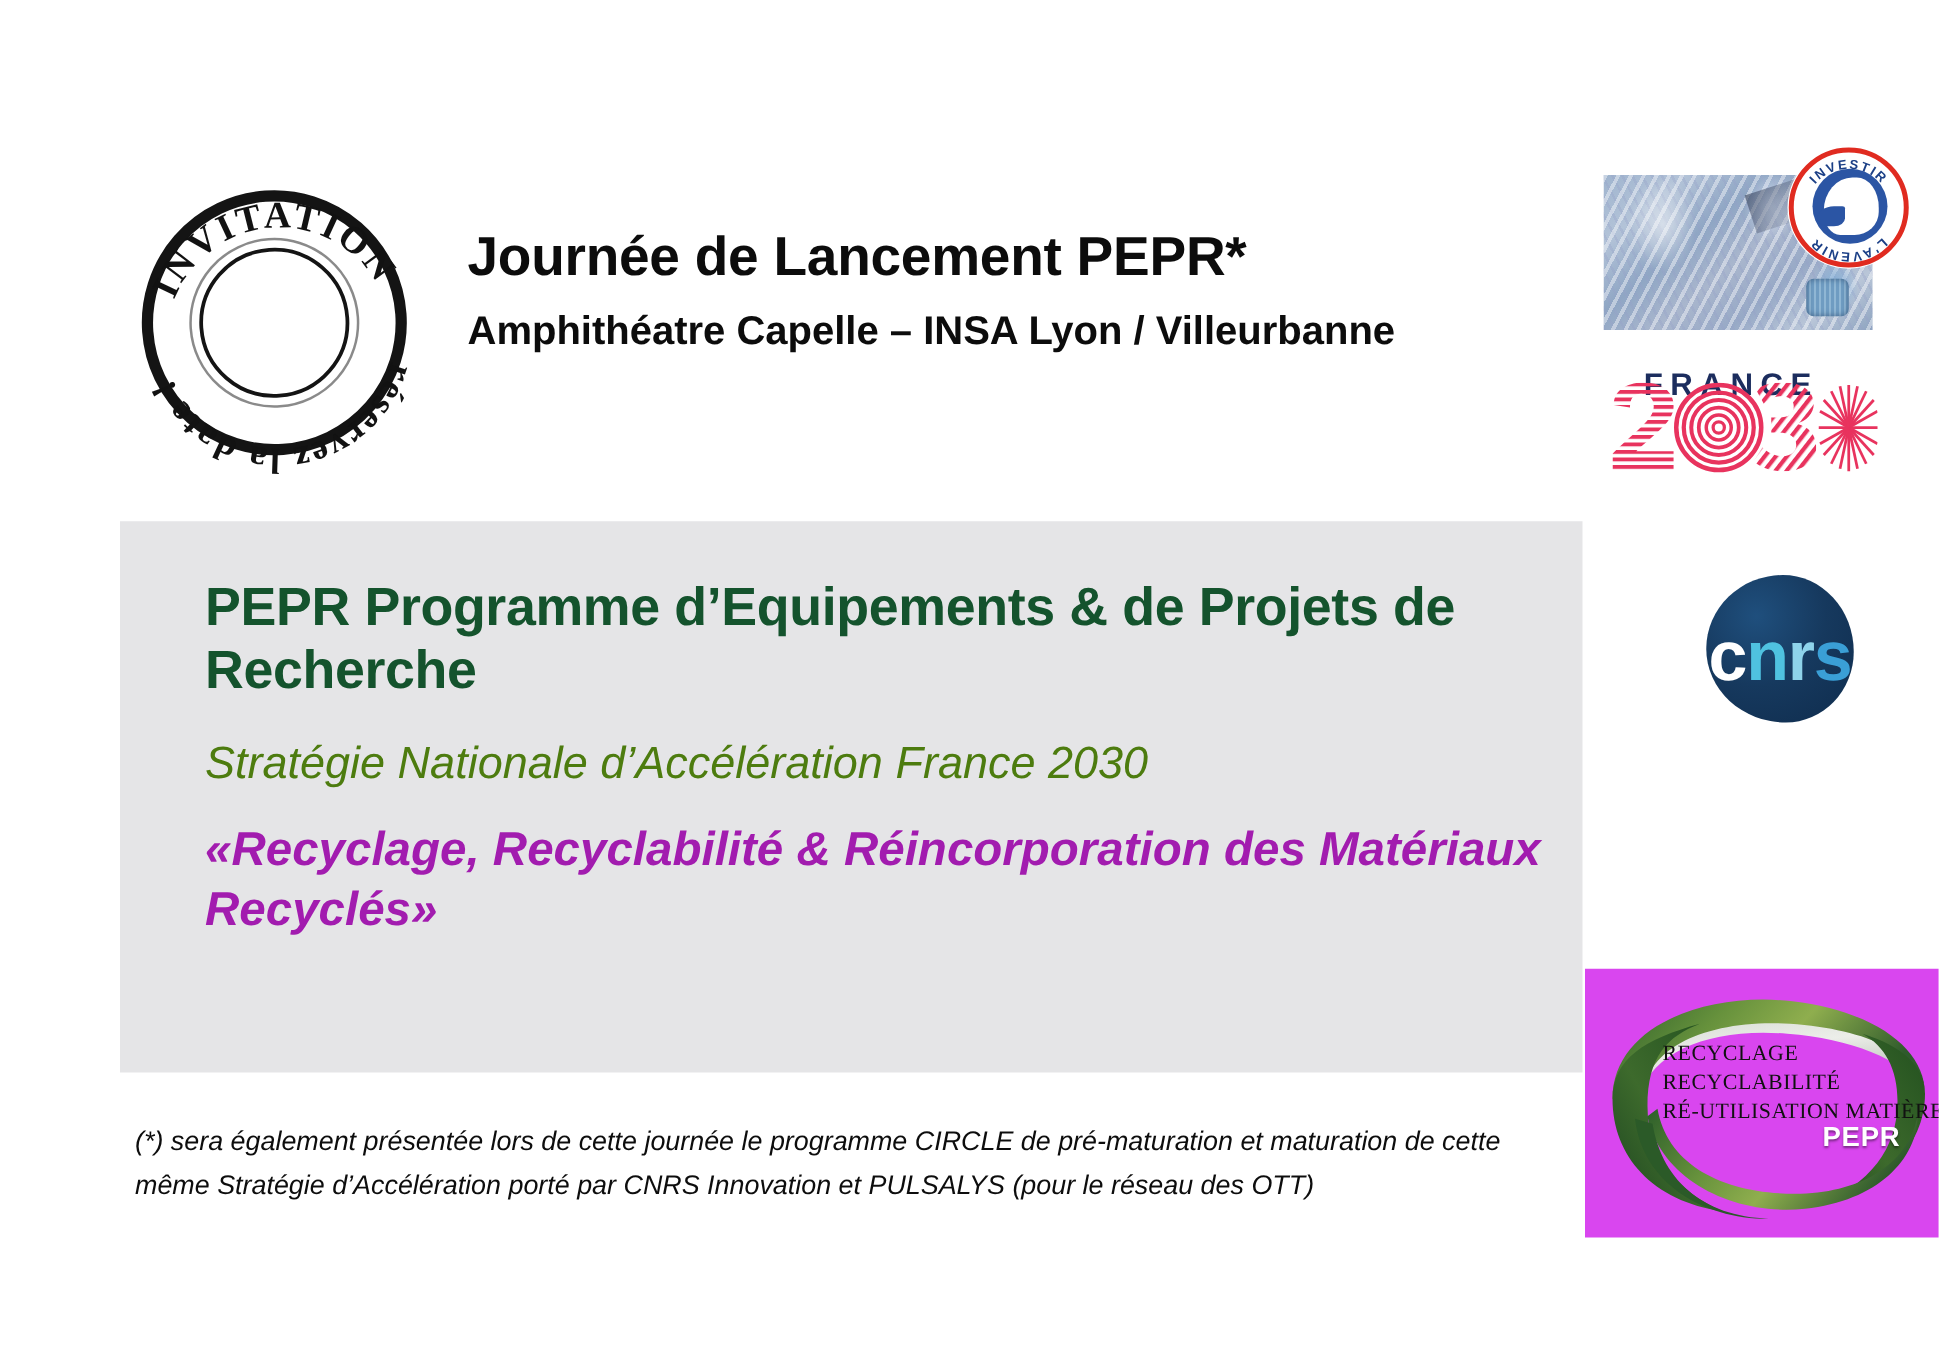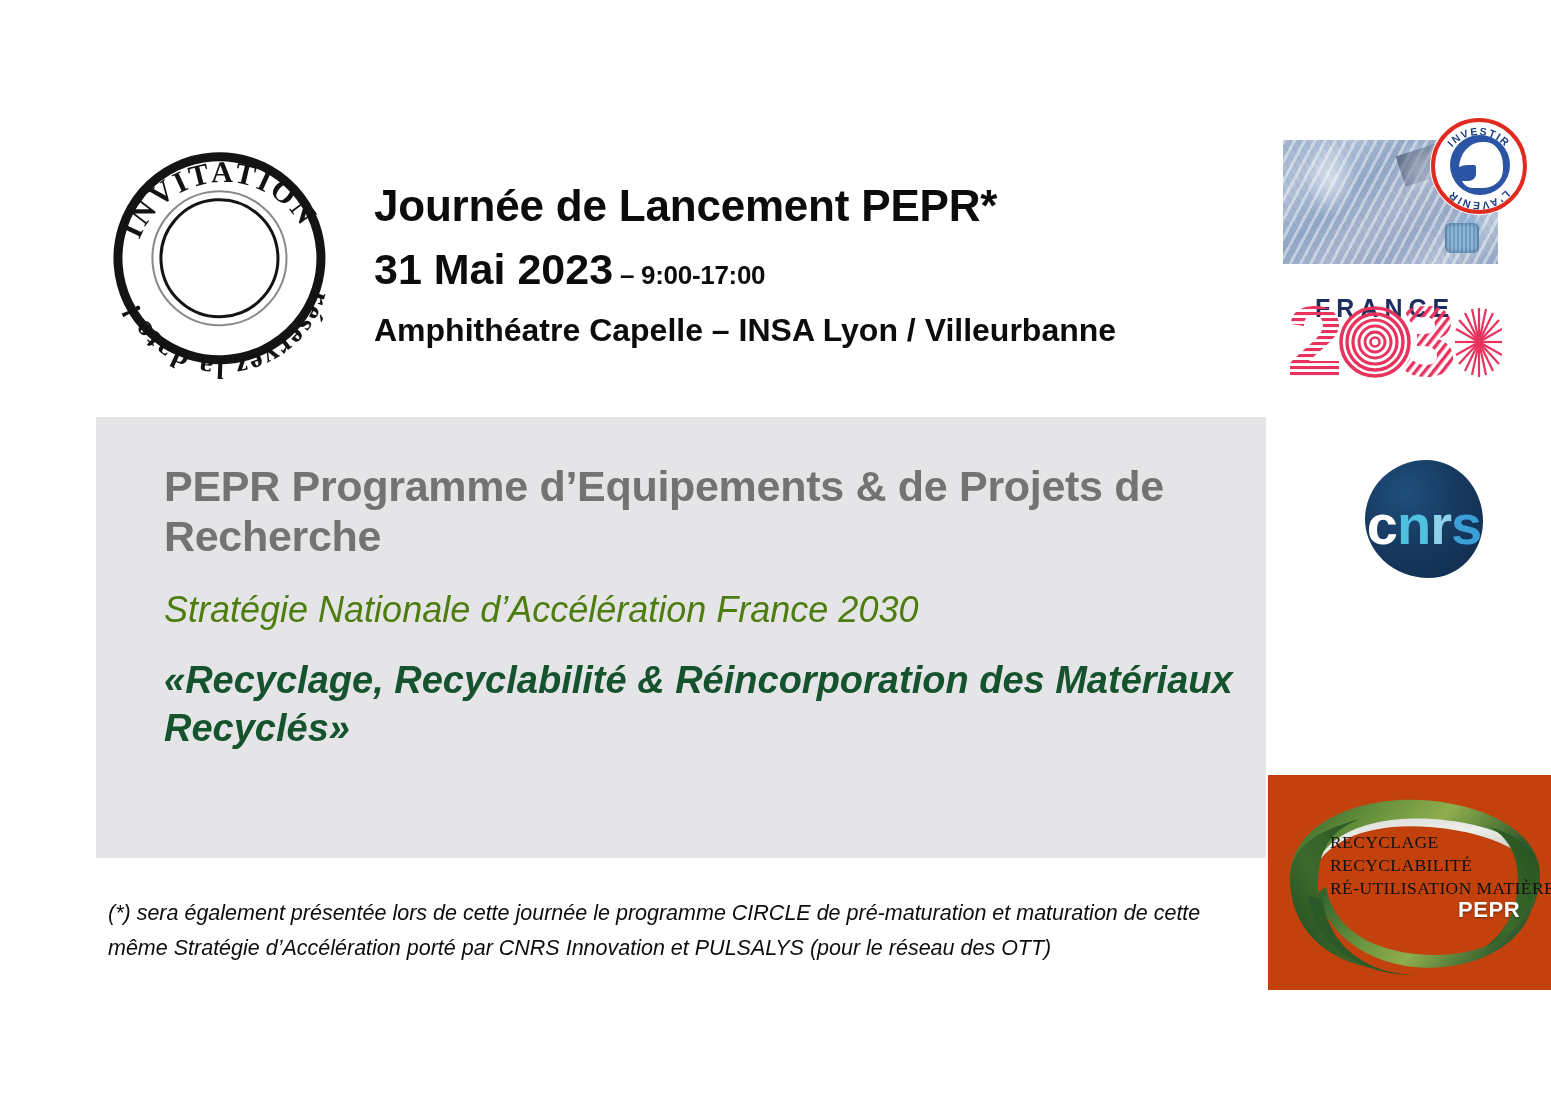--- a/index.html
+++ b/index.html
@@ -109,30 +109,30 @@
   .inv-top{font-size:10.5px;letter-spacing:1.6px;}
   .inv-bot{font-size:10.5px;letter-spacing:1.6px;}
 
   
   #panel{
     position:absolute;left:96px;top:417px;width:1170px;height:441px;
     background:#e5e5e7;
   }
   #panel-inner{position:absolute;left:68px;top:44px;width:1140px;}
   .panel-h1{
-    font-size:43px;font-weight:bold;color:#737373;
+    font-size:43px;font-weight:bold;color:#14532d;
     line-height:1.17;letter-spacing:-.3px;
     max-width:1150px;
   }
   .panel-sub{
     font-size:36px;font-style:italic;color:#4d7c0f;
     line-height:1.2;margin-top:26px;white-space:nowrap;
   }
   .panel-quote{
-    font-size:38px;font-weight:bold;font-style:italic;color:#14532d;
+    font-size:38px;font-weight:bold;font-style:italic;color:#a21caf;
     line-height:1.26;margin-top:26px;max-width:1120px;
   }
 
   
   #cnrs{
     position:absolute;left:1365px;top:460px;width:118px;height:118px;
   }
   #cnrs .blob{
     position:absolute;left:0;top:0;width:118px;height:118px;
     background:radial-gradient(circle at 34% 28%, #1f4f7d 0%, #16395e 48%, #0f2c4d 100%);
@@ -144,21 +144,21 @@
     font-family:"Liberation Sans",sans-serif;
   }
   #cnrs .c1{color:#ffffff;}
   #cnrs .c2{color:#4fc2e0;}
   #cnrs .c3{color:#8ed3ea;}
   #cnrs .c4{color:#3a9fd6;}
 
   
   #pepr{
     position:absolute;left:1268px;top:775px;width:283px;height:215px;
-    background:#c2410c;overflow:hidden;
+    background:#d946ef;overflow:hidden;
   }
   #pepr .mob{position:absolute;left:0;top:0;width:283px;height:215px;}
   #pepr .ptxt{
     position:absolute;left:62px;top:56px;
     font-family:"Liberation Serif", serif;
     font-size:17.5px;line-height:1.32;color:#111111;letter-spacing:.4px;
     white-space:nowrap;
   }
   #pepr .ppepr{
     position:absolute;left:190px;top:122px;
@@ -191,23 +191,20 @@
       <textPath href="#arcTop" startOffset="50%" text-anchor="middle">INVITATION</textPath>
     </text>
     <text class="stamp-bot">
       <textPath href="#arcBot" startOffset="50%" text-anchor="middle">réservez la date !</textPath>
     </text>
   </svg>
 </div>
 
 <div id="header-text">
   <div class="hdr-line1">Journée de Lancement PEPR*</div>
-  <div class="hdr-line2">
-    <span>31 Mai 2023</span><span class="time"> – </span><span class="time">9:00-17:00</span>
-  </div>
   <div class="hdr-line3">Amphithéatre Capelle – INSA Lyon / Villeurbanne</div>
 </div>
 
 <div id="france2030">
   <div id="f2030-photo">
     <div class="dark-streak"></div>
     <div class="cap"></div>
   </div>
   <div id="f2030-word">FRANCE</div>
 

